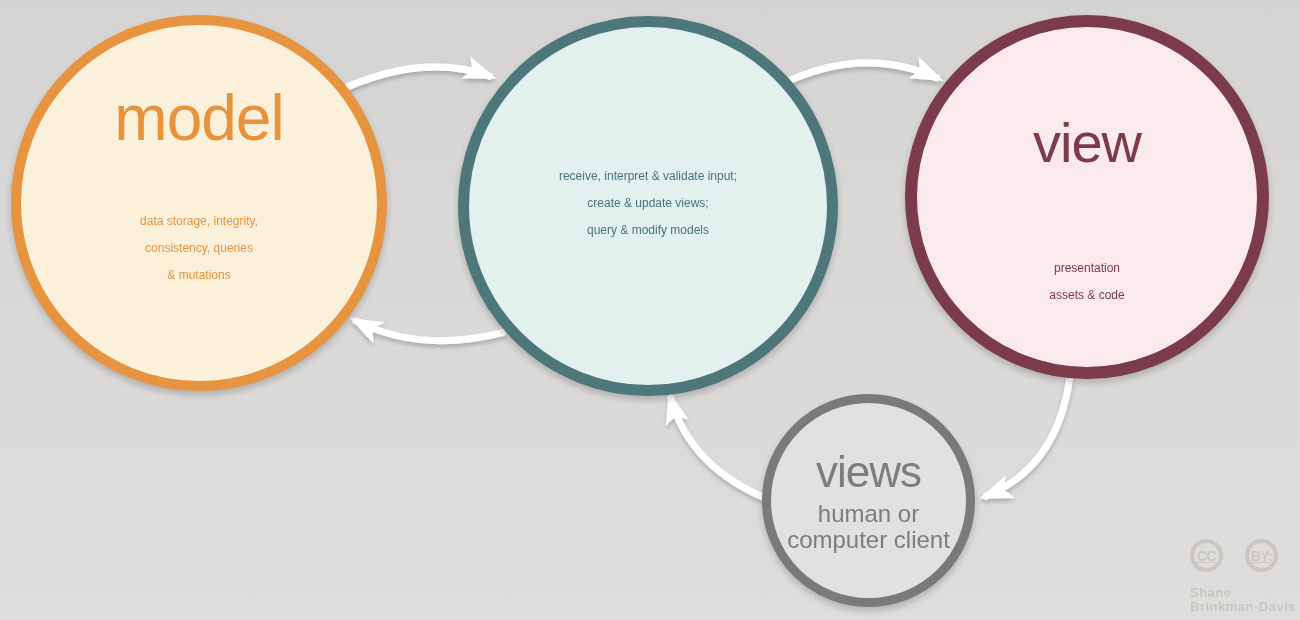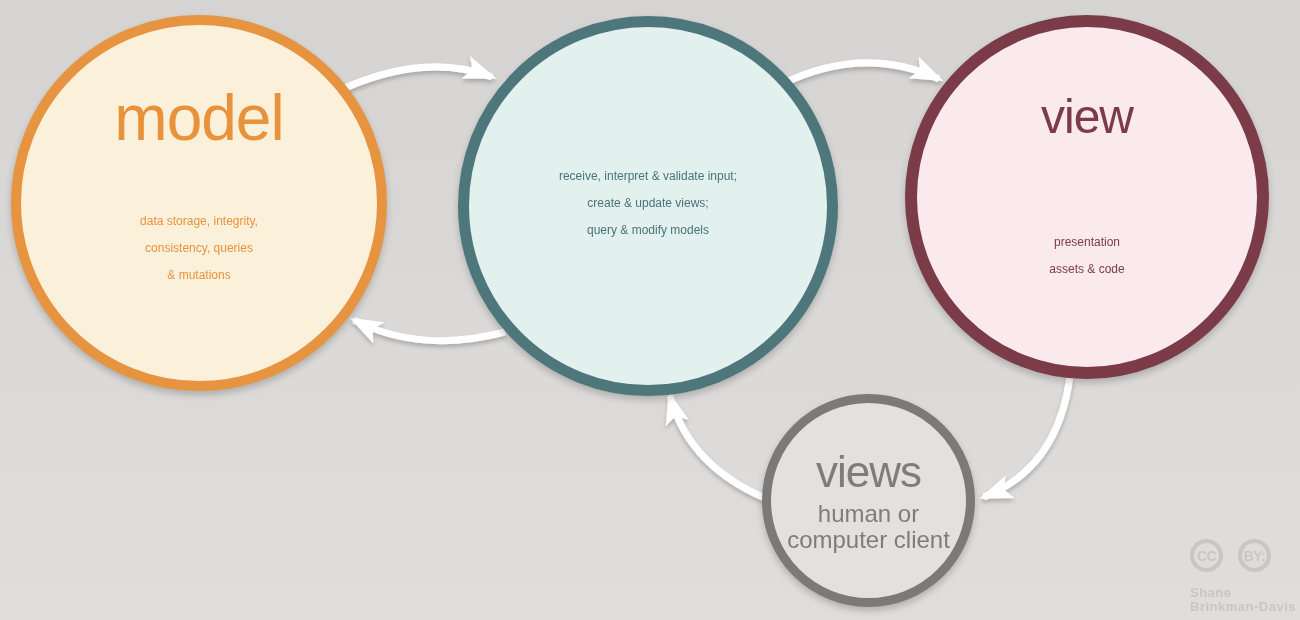--- a/index.html
+++ b/index.html
@@ -57,42 +57,43 @@
   .node-controller .title { font-size: 48px; line-height: 52px; }
   .node-controller .desc  { margin-top: 69px; }
   .node-view {
     left: 905px; top: 15px;
     width: 364px; height: 364px;
     background: #faeaed;
     border: 12px solid #7c3b49;
     color: #7c3b49;
     padding-top: 64px;
   }
-  .node-view .title { font-size: 48px; line-height: 52px; }
+  .node-view .title { font-size: 56px; line-height: 52px; margin-top: 26px; }
   .node-view .desc  { margin-top: 86px; }
   .node-user {
     left: 762px; top: 394px;
     width: 213px; height: 213px;
     background: #e2e1df;
     border: 9px solid #7b7a78;
     color: #7e7d7b;
     padding-top: 45px;
   }
   .node-user .title { font-size: 44px; line-height: 48px; }
   .node-user .desc  { margin-top: 5px; font-size: 24px; line-height: 26px; }
   .license {
     position: absolute;
     left: 1190px; top: 539px;
     width: 110px;
     color: #c9c6c3;
   }
   .license .icons {
     display: flex;
-    gap: 15px;
+    gap: 22px;
     align-items: flex-start;
+    text-decoration: underline;
   }
   .license .ring {
     width: 33px; height: 33px;
     border: 4px solid #c9c6c3;
     border-radius: 50%;
     display: flex;
     align-items: center;
     justify-content: center;
     font-weight: 700;
     font-size: 14px;

